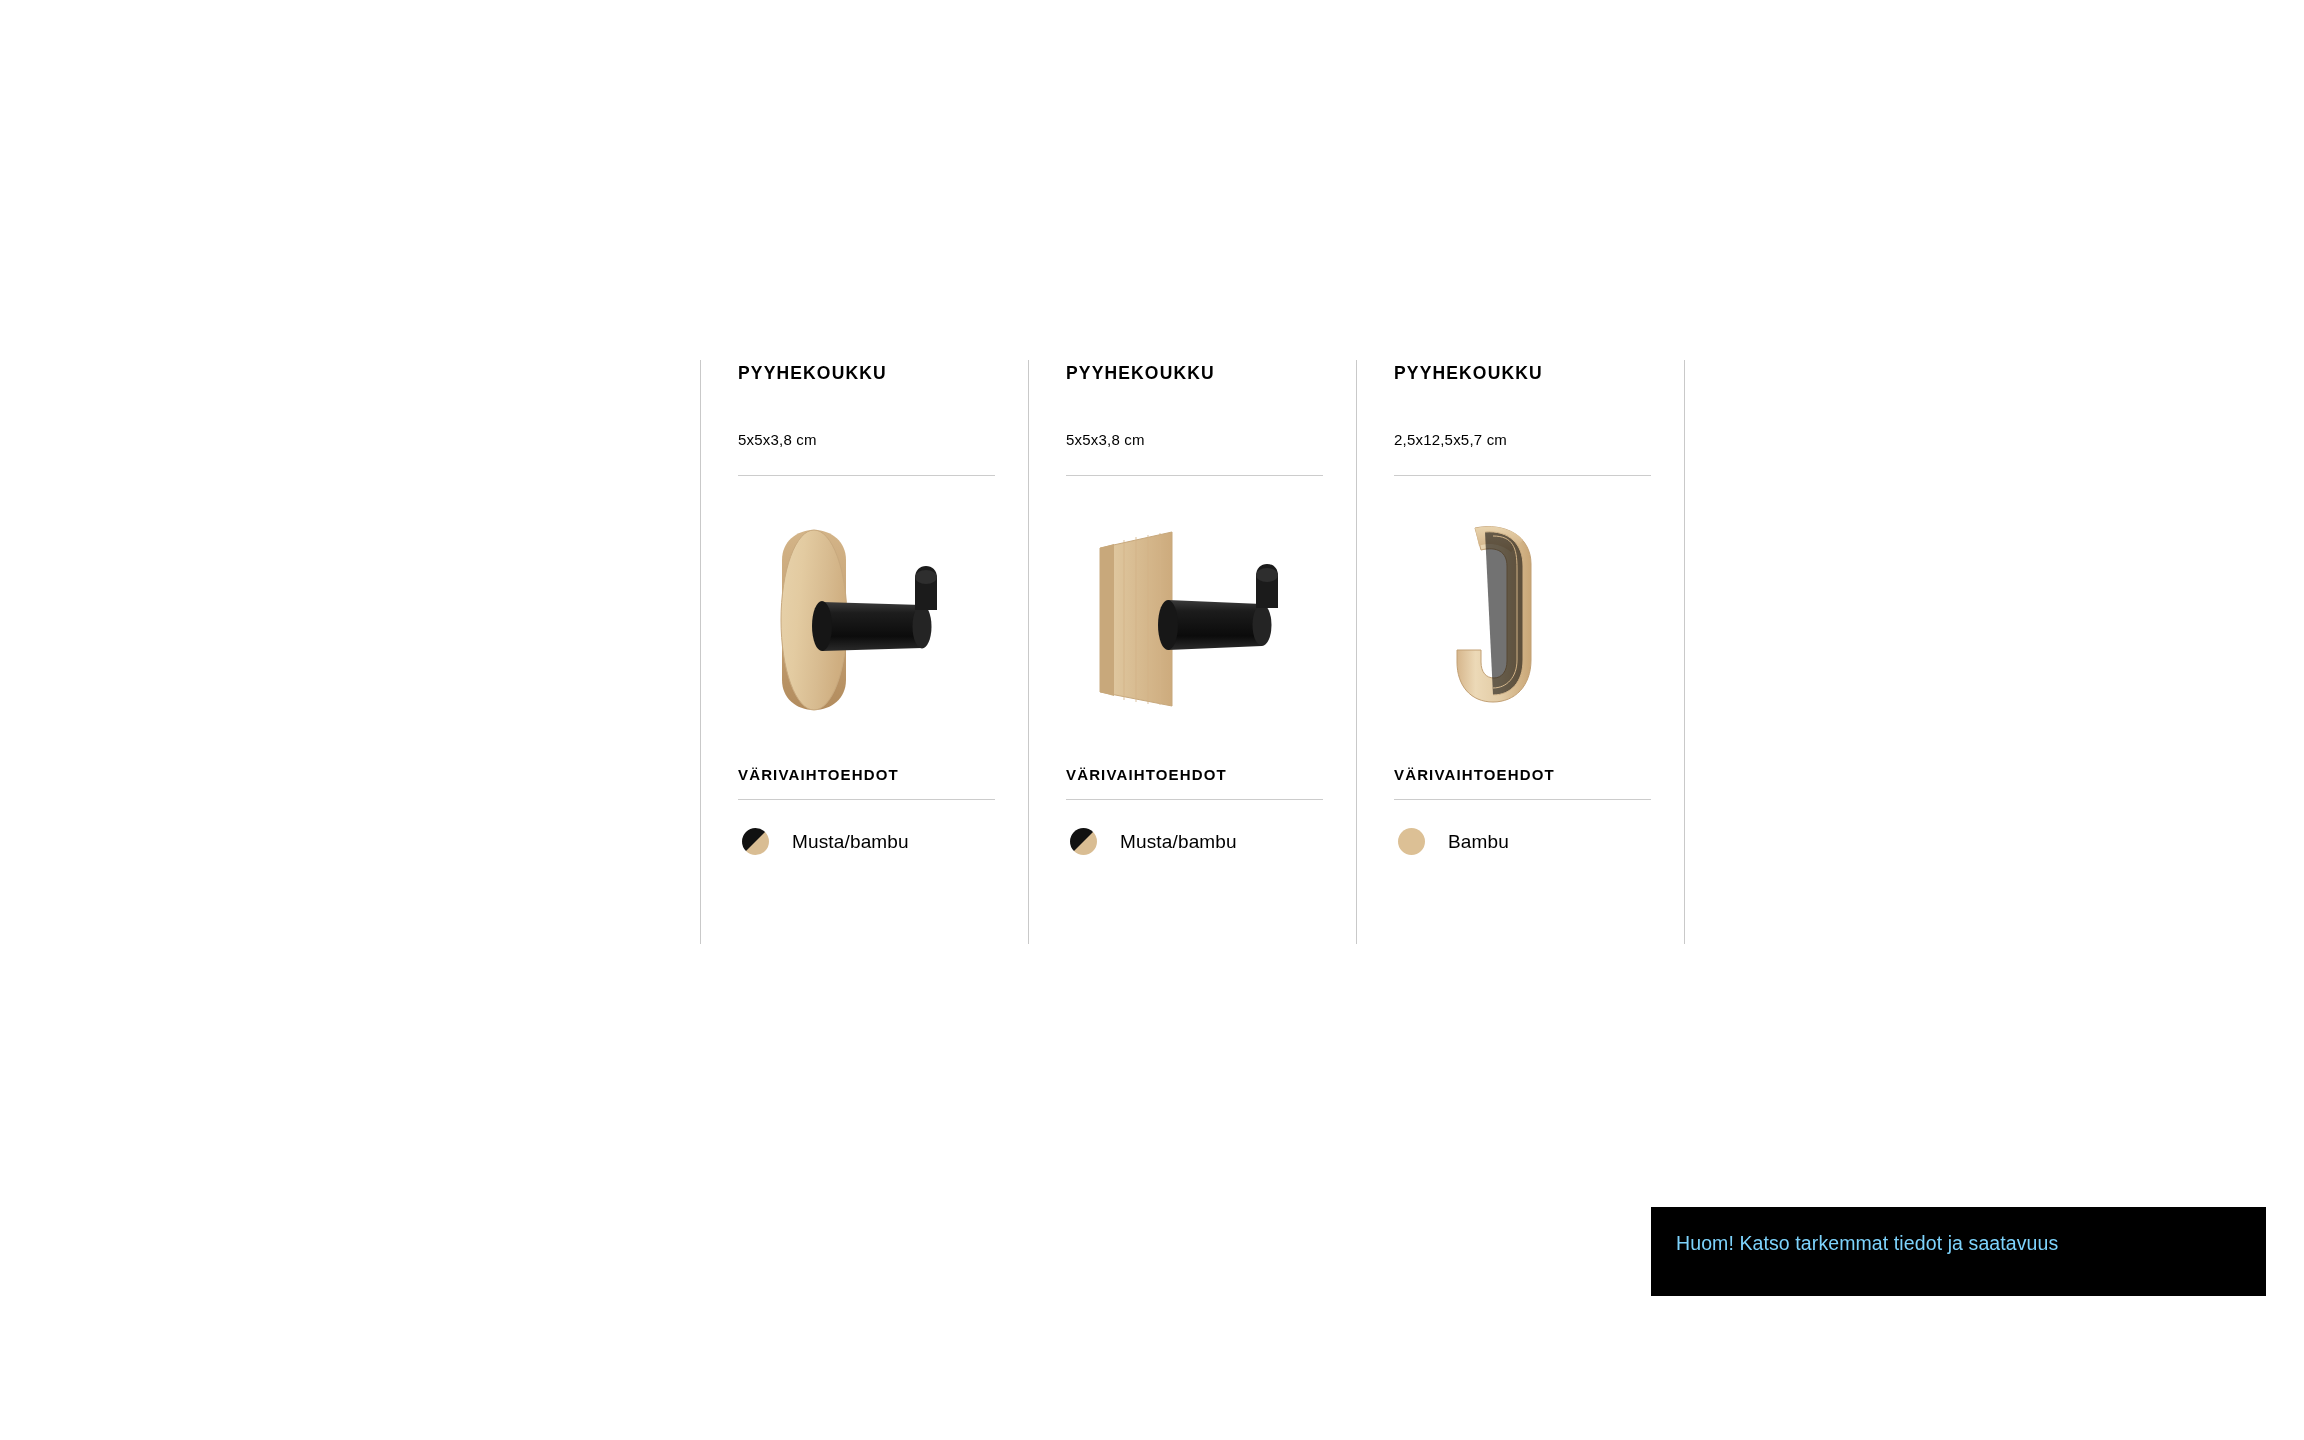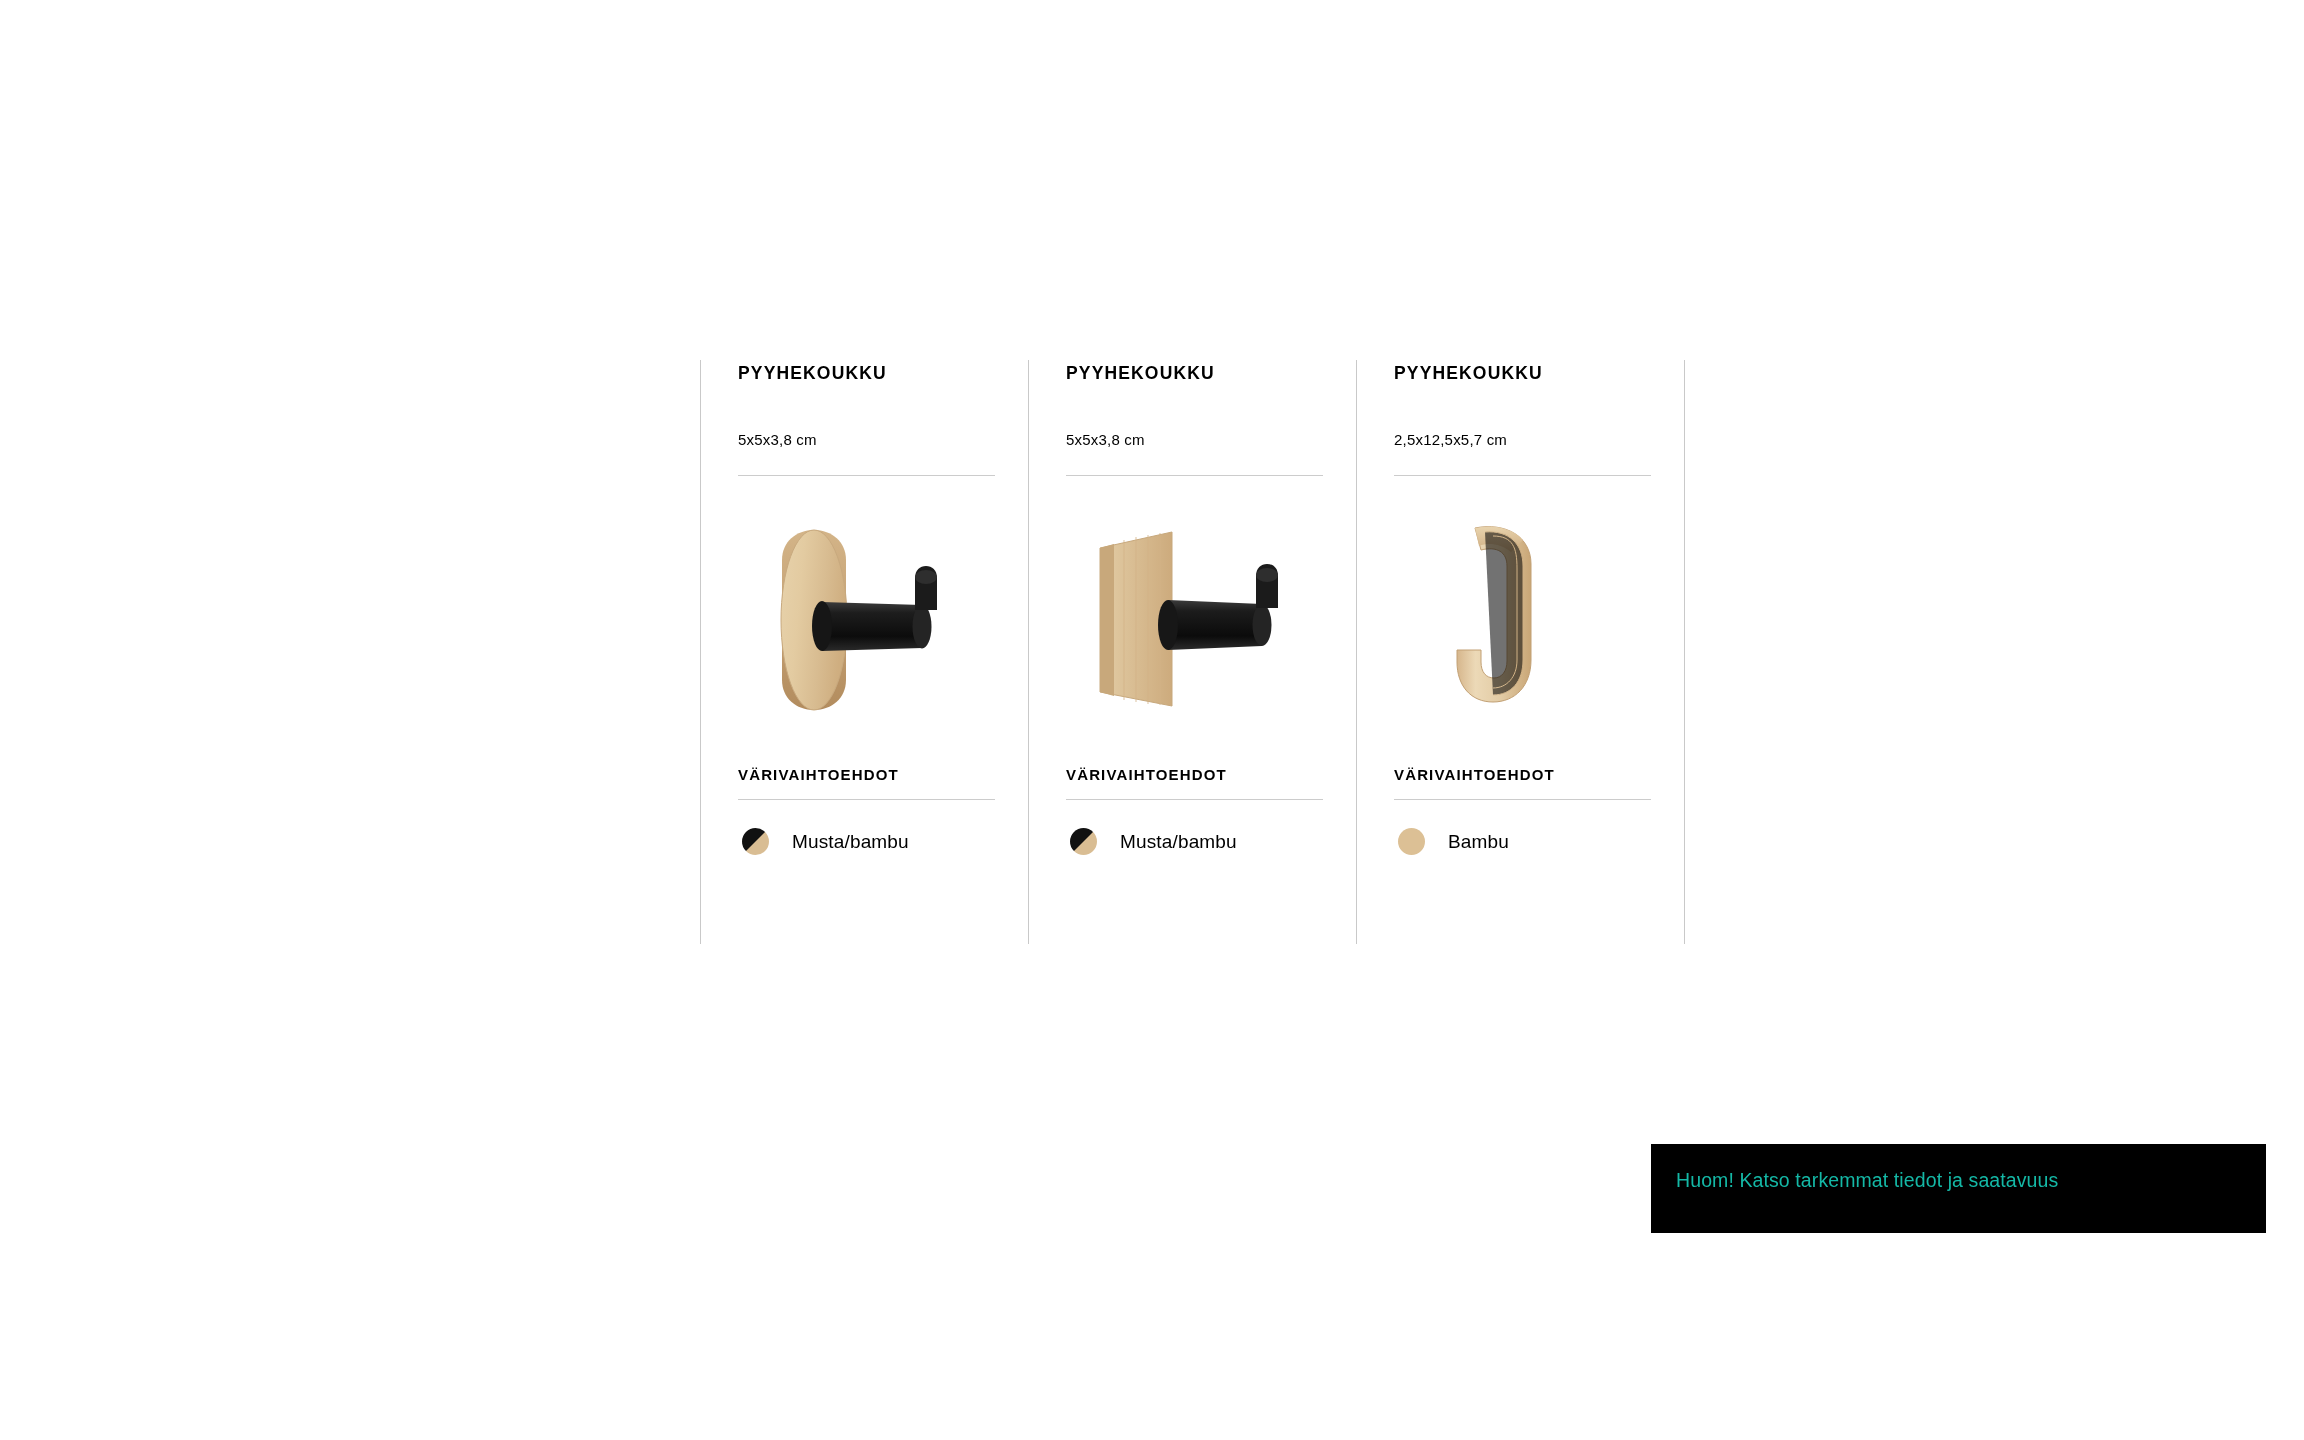--- a/index.html
+++ b/index.html
@@ -109,25 +109,25 @@
     letter-spacing: 0.15px;
   }
 
   
   .hook-svg { display: block; }
 
   
   #footer-note {
     position: absolute;
     left: 1651px;
-    top: 1144px;
+    top: 1207px;
     width: 615px;
     height: 89px;
     background: #000000;
-    color: #14b8a6;
+    color: #7dd3fc;
     box-sizing: border-box;
     padding: 21px 24px 0 25px;
   }
   #footer-note .note-text {
     font-size: 19.5px;
     line-height: 31px;
     letter-spacing: 0.1px;
     display: block;
   }
 </style>

